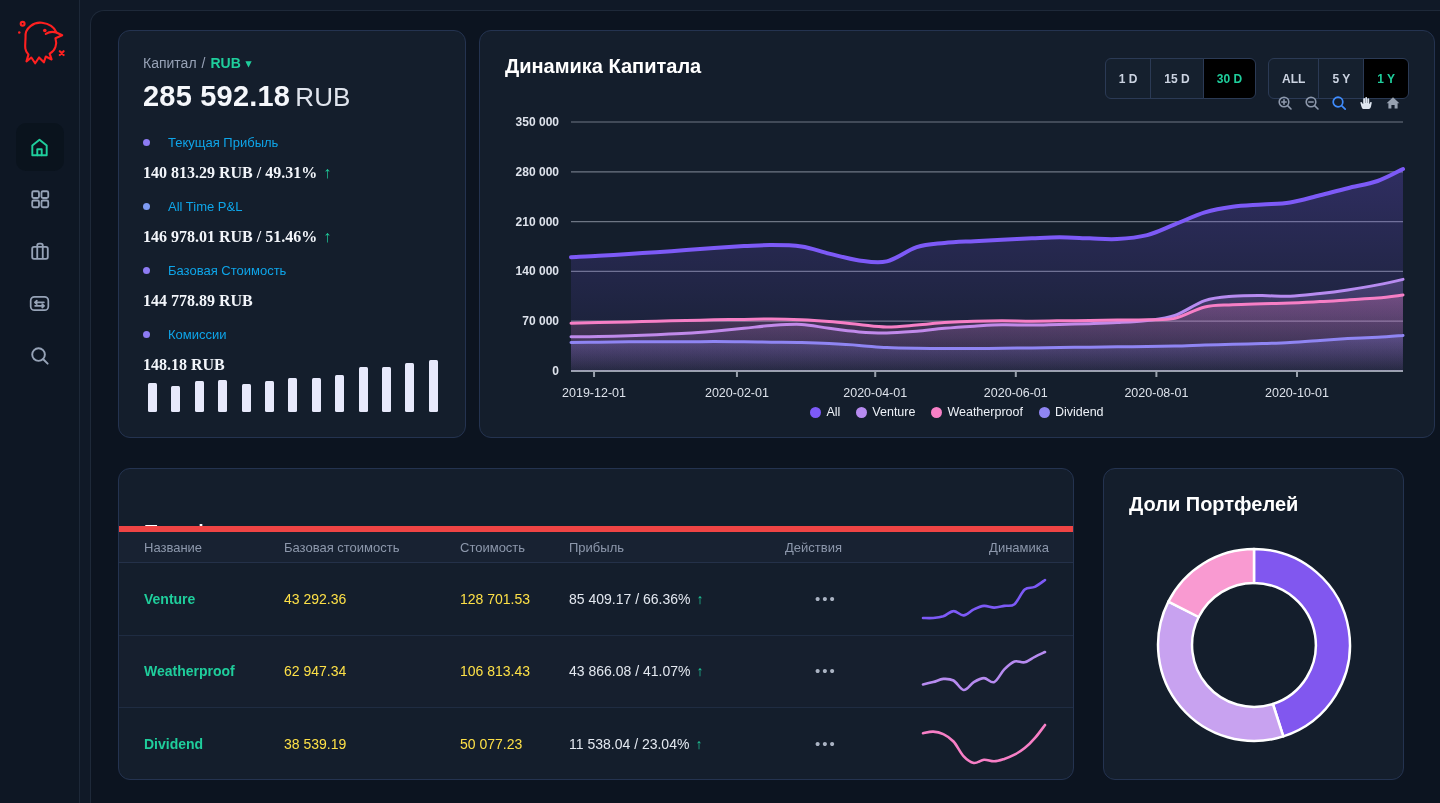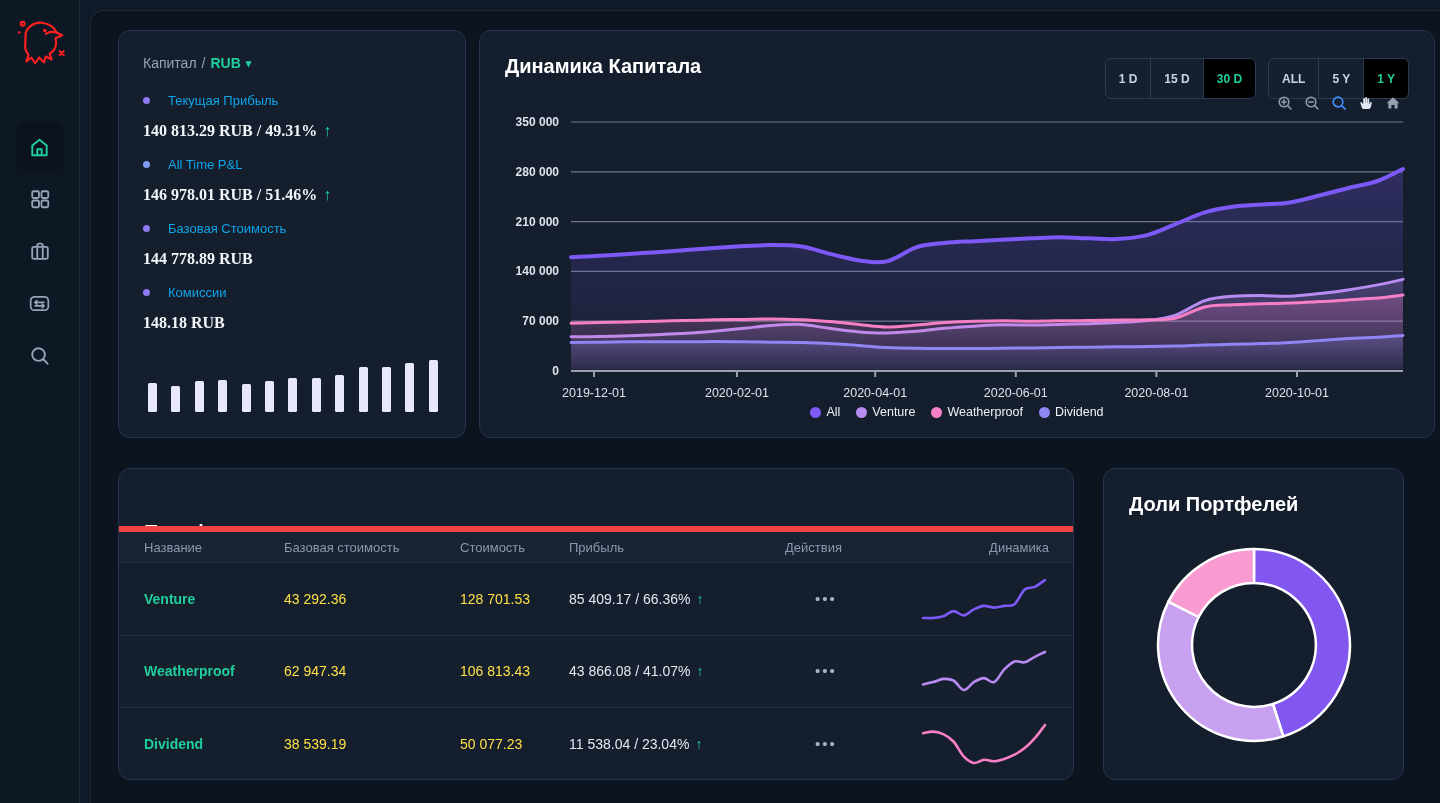--- a/index.html
+++ b/index.html
@@ -156,20 +156,23 @@
   <div class="surface"></div>
 
   <section class="card capital-card">
     <div class="cap-head">
       <span>Капитал</span>
       <span>/</span>
       <button class="currency-select">
         <span>RUB</span>
         <span class="dd">▾</span>
       </button>
+    </div>
+    <div class="cap-value">
+      <span class="num">285 592.18</span><span class="cur">RUB</span>
     </div>
 
     <div class="stat first">
       <div class="stat-label">
           <i class="dot" style="background: rgb(141, 123, 243);"></i>
           <span>Текущая Прибыль</span>
         </div>
       <div class="stat-value"><span>140 813.29 RUB / 49.31%</span><span class="up">↑</span></div>
     </div>
     <div class="stat">

